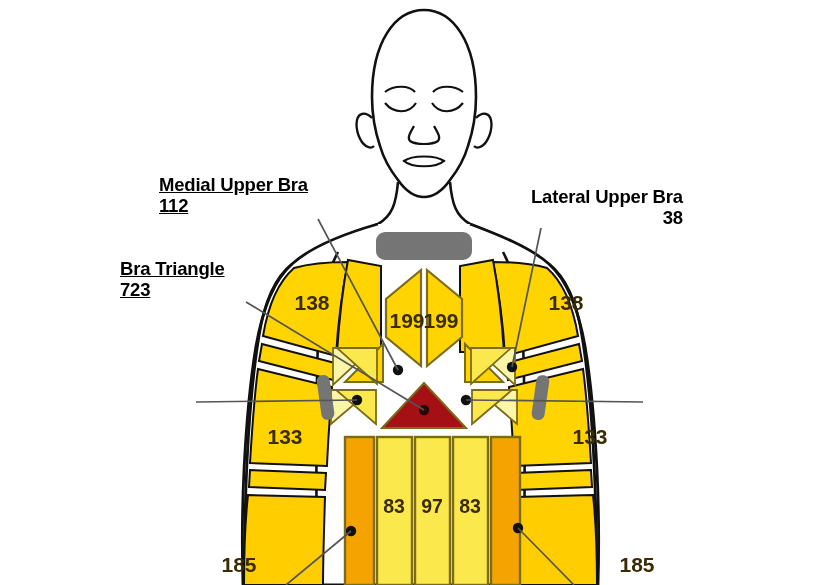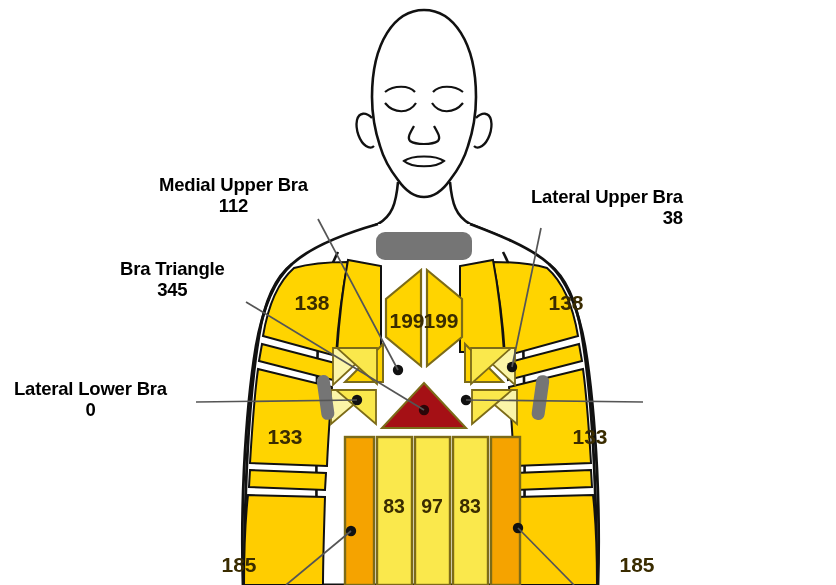--- a/index.html
+++ b/index.html
@@ -33,21 +33,21 @@
     font-size: 18.5px;
     line-height: 1.15;
     letter-spacing: -0.2px;
     white-space: nowrap;
   }
   .callout .c-value {
     display: block;
     font-weight: bold;
     font-size: 18.5px;
   }
-  .callout.align-right { text-align: center; }
+  .callout.align-right { text-align: left; text-decoration: underline; }
   .callout.align-left { text-align: right; }
 
   #callout-medial-upper-bra { left: 159px; top: 174px; }
   #callout-bra-triangle     { left: 120px; top: 258px; }
   #callout-lateral-lower-bra{ left: 14px;  top: 378px; }
   #callout-lateral-upper-bra{ left: 531px; top: 186px; }
   #callout-medial-lower-bra { left: 651px; top: 389px; }
 
   .region-value {
     fill: #3a2c00;
@@ -199,27 +199,23 @@
 
   </svg>
 
   <div class="callout align-right" id="callout-medial-upper-bra">
     <span>Medial Upper Bra</span>
     <span class="c-value">112</span>
   </div>
 
   <div class="callout align-right" id="callout-bra-triangle">
     <span>Bra Triangle</span>
-    <span class="c-value">345</span>
+    <span class="c-value">723</span>
   </div>
 
-  <div class="callout align-right" id="callout-lateral-lower-bra">
-    <span>Lateral Lower Bra</span>
-    <span class="c-value">0</span>
-  </div>
 
   <div class="callout align-left" id="callout-lateral-upper-bra">
     <span>Lateral Upper Bra</span>
     <span class="c-value">38</span>
   </div>
 
 
 </div>
 
 </body></html>

